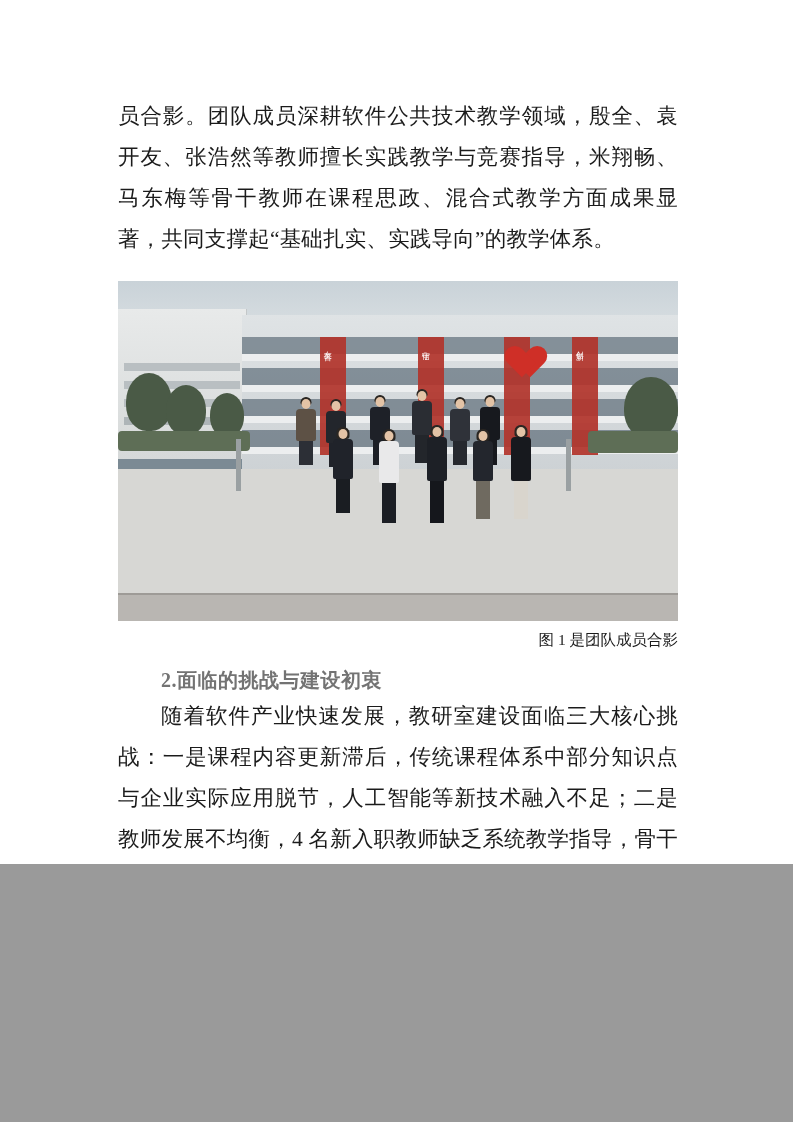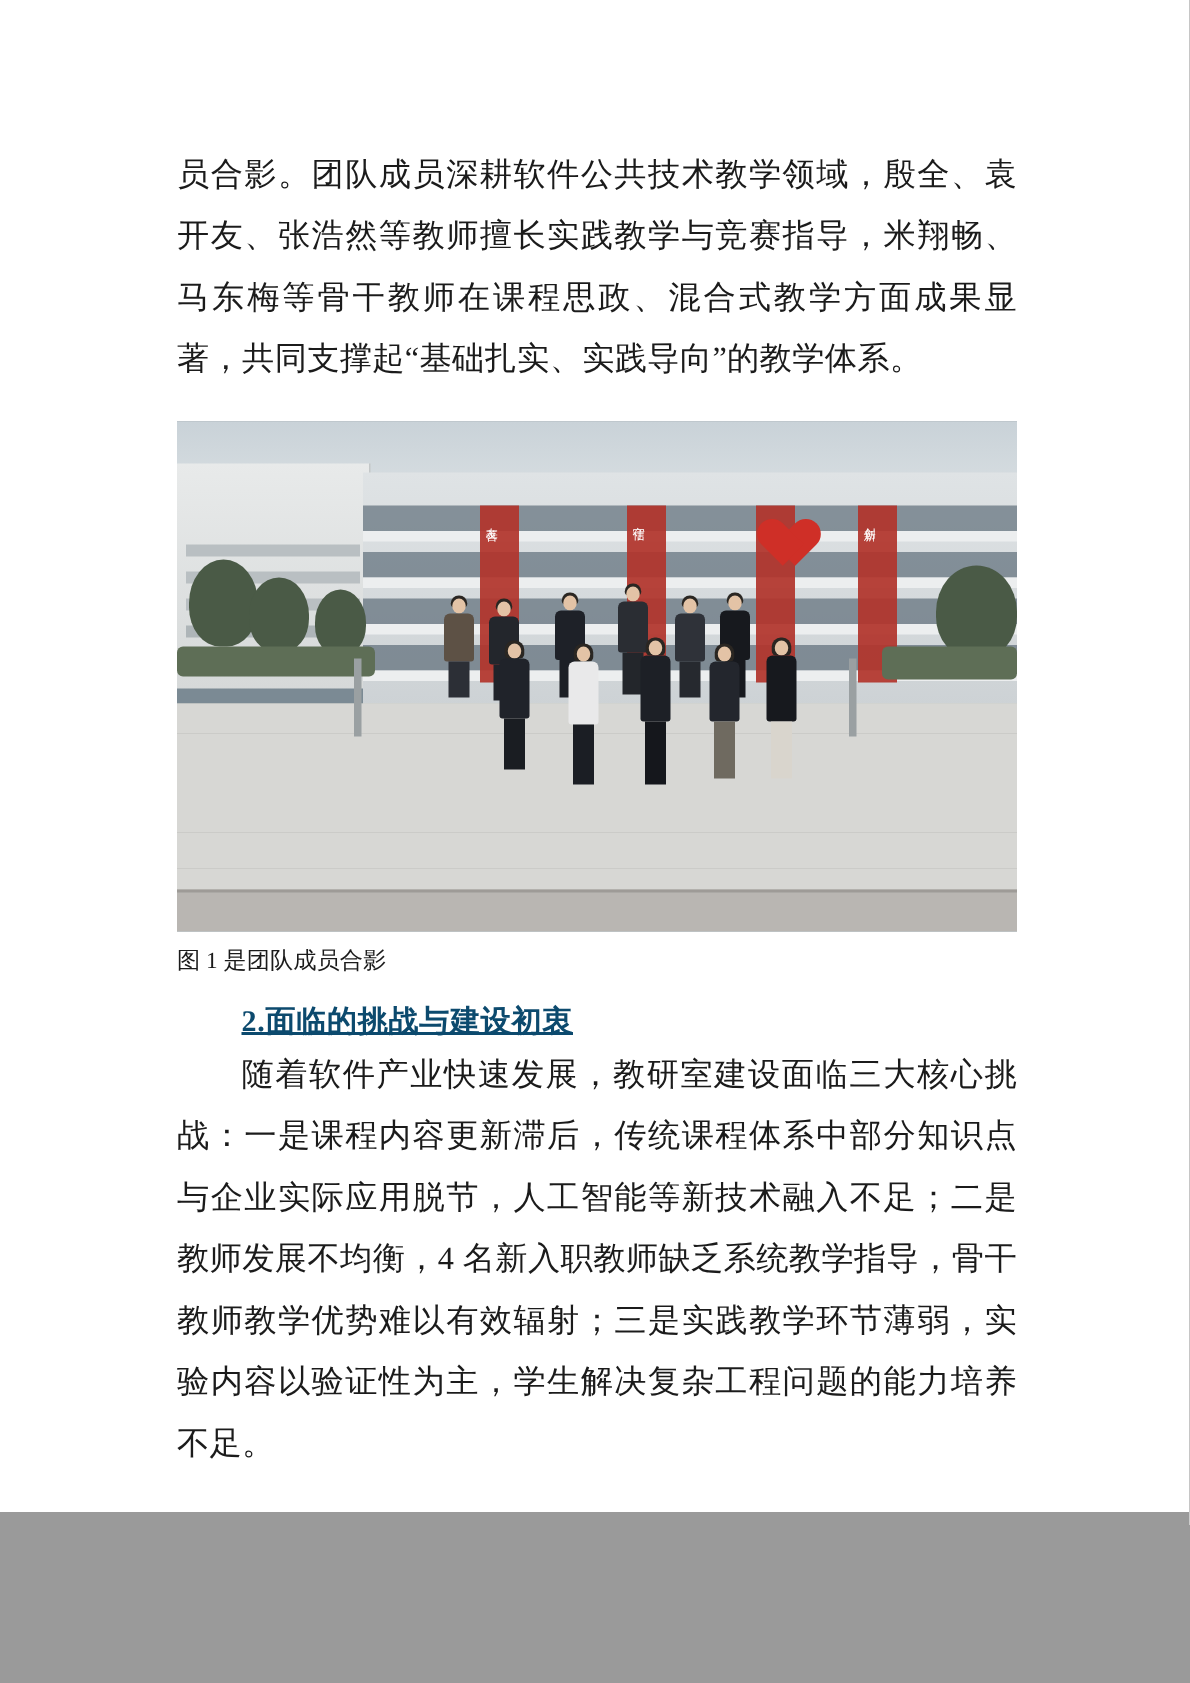--- a/index.html
+++ b/index.html
@@ -6,21 +6,21 @@
     margin: 0;
     padding: 0;
     background: #9a9a9a;
   }
   body {
     font-family: "Liberation Serif", "DejaVu Serif", serif;
   }
   .page {
     position: relative;
     width: 793px;
-    height: 1008px;
+    height: 864px;
     margin: 0 auto;
     background: #ffffff;
     box-sizing: border-box;
     overflow: hidden;
   }
   .content {
     position: absolute;
     left: 118px;
     top: 96px;
     width: 560px;
@@ -165,33 +165,32 @@
   }
   .person .body {
     position: absolute; left: 50%; transform: translateX(-50%);
     top: 10px; width: 20px; border-radius: 4px 4px 2px 2px;
   }
   .person .legs {
     position: absolute; left: 50%; transform: translateX(-50%);
     width: 14px;
   }
   .caption {
-    text-align: left;
+    text-align: right;
     font-size: 15.5px;
     color: #1b1b1b;
     margin-top: 9px;
     font-family: "Liberation Serif", serif;
   }
   .heading {
     font-size: 20px;
     font-weight: bold;
-    color: #0c4a6e;
+    color: #737373;
     margin: 16px 0 2px 43px;
     letter-spacing: 0.5px;
-    text-decoration: underline;
   }
 </style>
 </head>
 <body>
 
 <div class="page">
   <div class="content">
 
     <p class="para">员合影。团队成员深耕软件公共技术教学领域，殷全、袁开友、张浩然等教师擅长实践教学与竞赛指导，米翔畅、马东梅等骨干教师在课程思政、混合式教学方面成果显著，共同支撑起“基础扎实、实践导向”的教学体系。</p>
 

